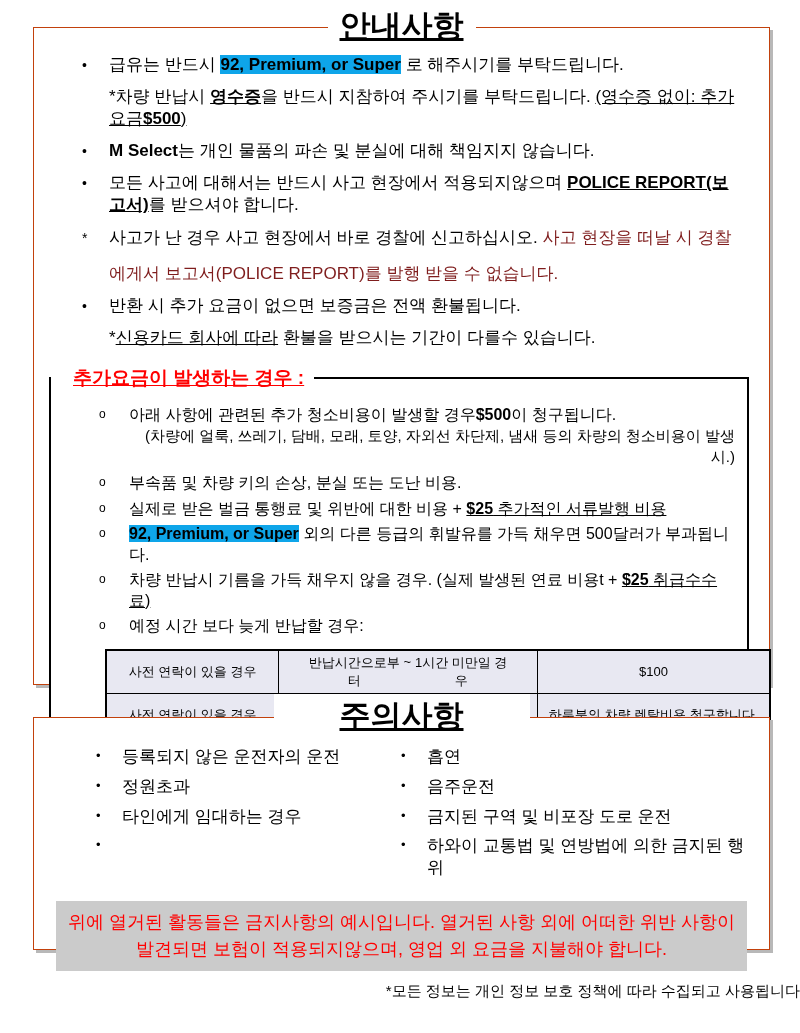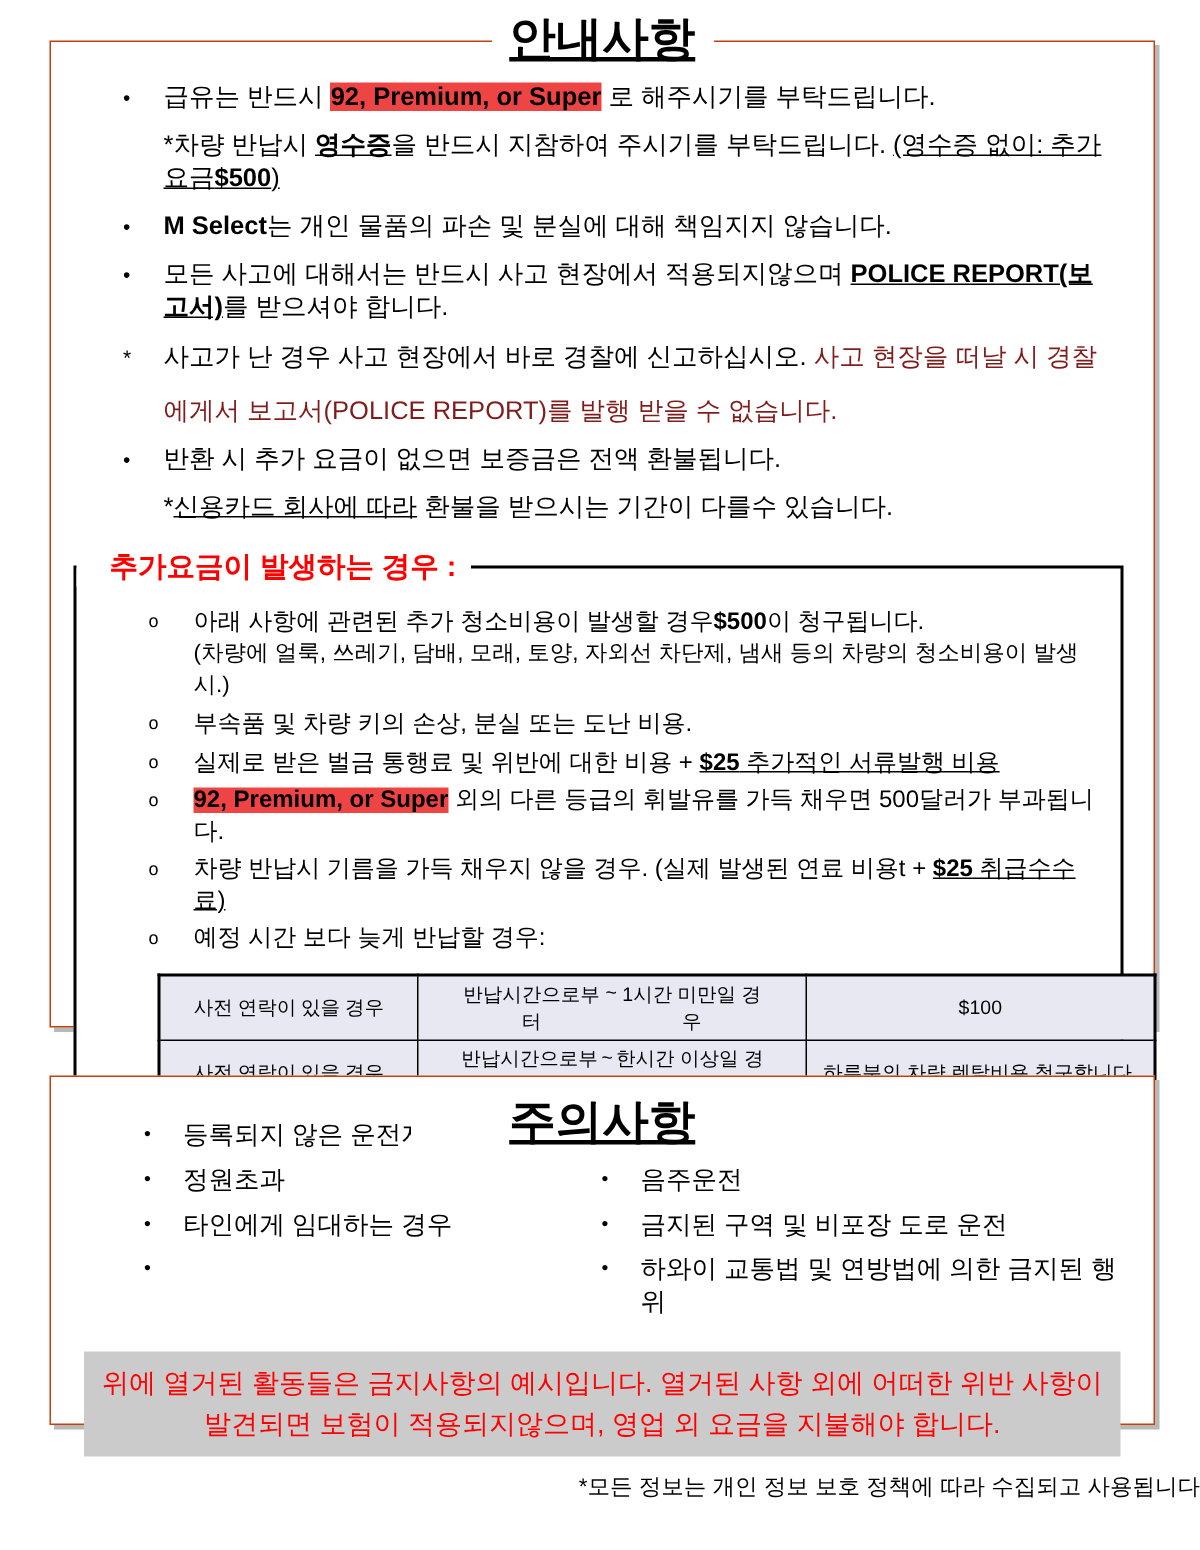--- a/index.html
+++ b/index.html
@@ -4,74 +4,75 @@
 <style>
   * { margin:0; padding:0; box-sizing:border-box; }
   html,body { background:#ffffff; }
   body {
     width:800px; height:1033px; position:relative;
     font-family:"Liberation Sans","DejaVu Sans",sans-serif;
     color:#000; font-size:17px; overflow:hidden;
   }
   .b { font-weight:700; }
   .u { text-decoration:underline; }
-  .hl { background:#ef4444; }
+  .hl { background:#0ea5e9; }
   .red { color:#7f1d1d; }
   .small { font-size:15px; }
 
   
   .section {
     position:relative; margin-left:33px; width:737px;
     border:1px solid #c2410c; background:#fff;
     box-shadow:3px 3px 0 #b8b8b8;
   }
   .section-title {
     position:absolute; top:-24px; left:50%; transform:translateX(-50%);
     background:#fff; white-space:nowrap;
     font-size:31px; font-weight:700; text-decoration:underline;
     line-height:1.4;
   }
   #sec-guide { margin-top:27px; height:658px; }
   #sec-guide .section-title { padding:0 12px; }
   #sec-caution { margin-top:32px; height:233px; }
-  #sec-caution .section-title { padding:0 66px;margin-top:32px; }
+  #sec-caution .section-title { padding:0 66px; }
 
   
   .list1 { padding:26px 26px 0 48px; }
   .li { display:flex; line-height:1.3; margin-bottom:10px; }
   .li .mk { flex:none; width:27px; font-size:14px; padding-top:2px; }
   .li .tx { flex:1; }
   .li.tight { margin-bottom:4px; }
   .li.cont { margin-top:14px; }
 
   
   .surbox {
     position:relative; margin:28px 0 0 15px; width:700px; height:353px;
     border:2px solid #000; padding:26px 12px 10px 48px; background:#fff;
   }
   .surbox-heading {
     position:absolute; top:-14px; left:0; background:#fff;
     padding:0 10px 0 22px; color:#ff0000; font-weight:700; font-size:19px;
     white-space:nowrap;
+    text-decoration:underline;
   }
   .sli { display:flex; line-height:1.28; font-size:16px; margin-bottom:5px; }
   .sli .mk { flex:none; width:30px; font-size:12px; padding-top:2px; }
   .sli .tx { flex:1; }
-  .sli.tight { margin-top:-4px; margin-bottom:6px; }
+  .sli.tight { margin-top:-4px; margin-bottom:6px;text-align:right; }
 
   
   .fee-table {
     border-collapse:collapse; width:666px; margin:12px 0 0 6px;
     font-size:13px; border:2px solid #000;
   }
   .fee-table td {
     border:1px solid #000; background:#e8e8f2;
     text-align:center; vertical-align:middle; padding:3px 4px; height:22px;
   }
-  .fee-table .c1 { width:26%;font-family:Liberation Serif, serif; }
+  .fee-table .c1 { width:26%; }
   .fee-table .c2 { width:39%; }
   .fee-table .c3 { width:35%; }
   .spread { display:flex; justify-content:space-between; padding:0 22px; }
   .redcell { color:#ff0000; }
   .tall-cell { text-align:left !important; padding:6px 8px !important; }
   .tall-cell .p2 { margin-top:16px; }
   .fee-note { text-align:center; font-size:17px; margin-top:10px; }
 
   
   .cols { display:flex; padding:28px 18px 0 62px; }

